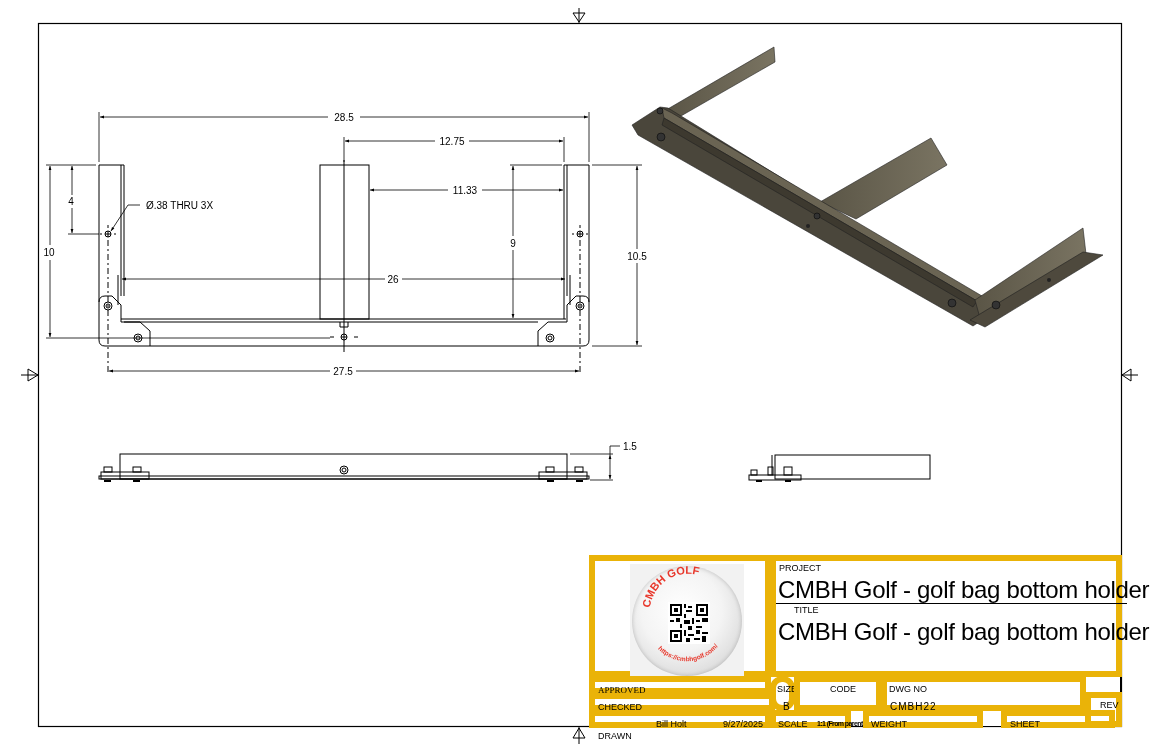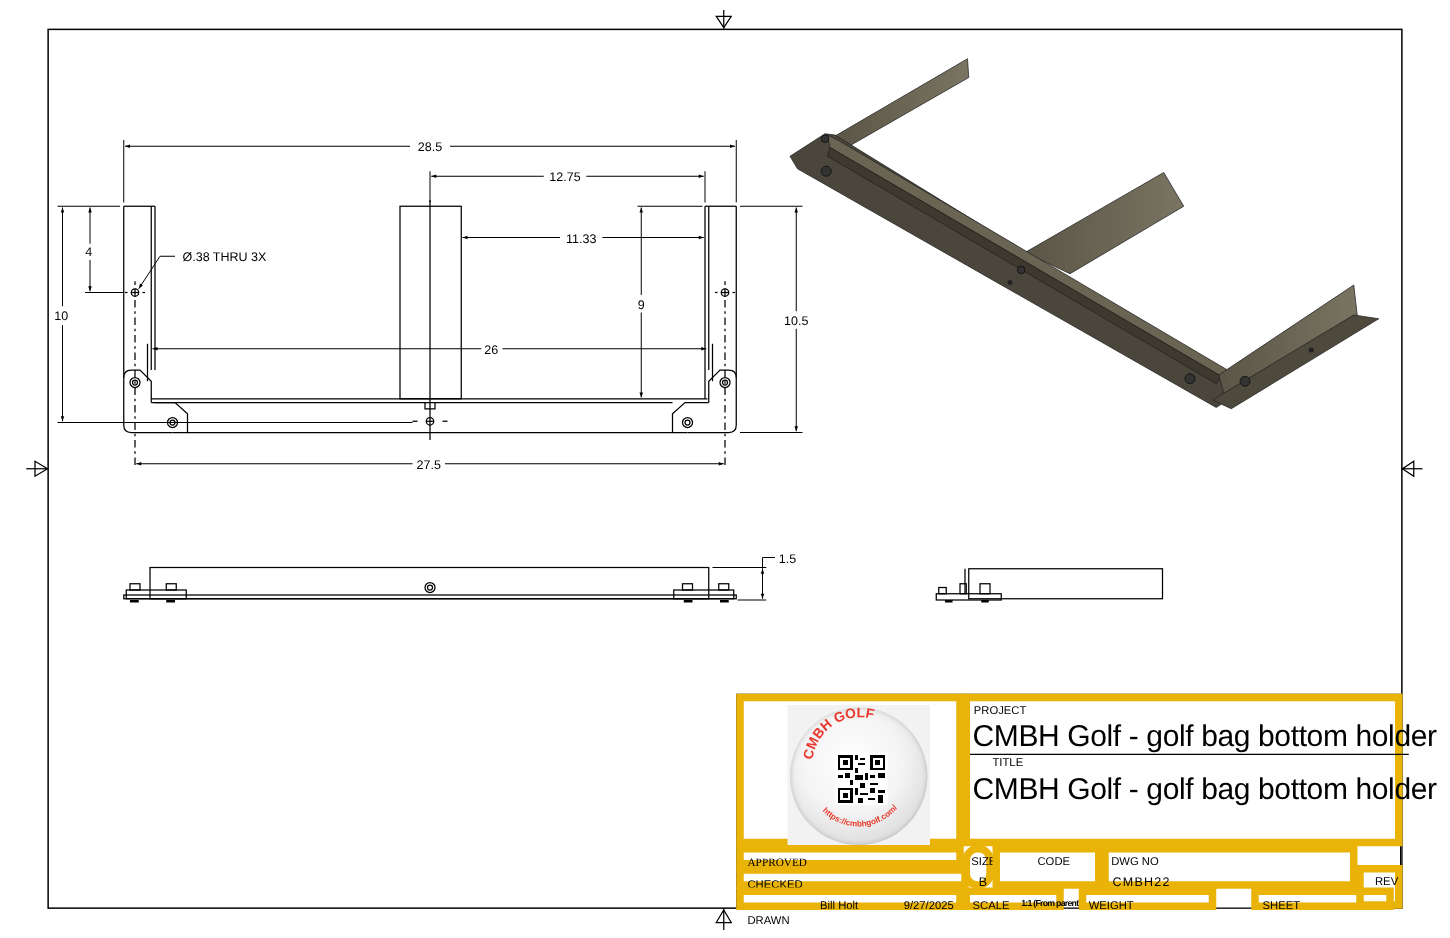--- a/index.html
+++ b/index.html
@@ -317,20 +317,20 @@
     <span class="lbl" style="left:3px; top:19px; font-size:10px; letter-spacing:1px;">CMBH22</span>
   </div>
   <div class="cell" style="left:495px; top:120px; width:37px; height:35px;margin-top:16px;">
     <span class="lbl" style="left:9px; top:2px;">REV</span>
   </div>
 
   <div class="cell" style="left:180px; top:154px; width:81px; height:18px;">
     <span class="lbl" style="left:2px; top:3px;">SCALE</span>
     <span class="lbl" style="left:41px; top:4px; font-size:7px; font-weight:bold; letter-spacing:-0.6px;">1:1 (From parent)</span>
   </div>
-  <div class="cell" style="left:273px; top:154px; width:110px; height:18px;">
+  <div class="cell" style="left:273px; top:154px; width:120px; height:18px;">
     <span class="lbl" style="left:2px; top:3px;">WEIGHT</span>
   </div>
   <div class="cell" style="left:411px; top:154px; width:114px; height:18px;">
     <span class="lbl" style="left:3px; top:3px;">SHEET</span>
     <span class="lbl" style="left:40px; top:3px;margin-top:47px;">1/1</span>
   </div>
 </div>
 
 </body></html>

